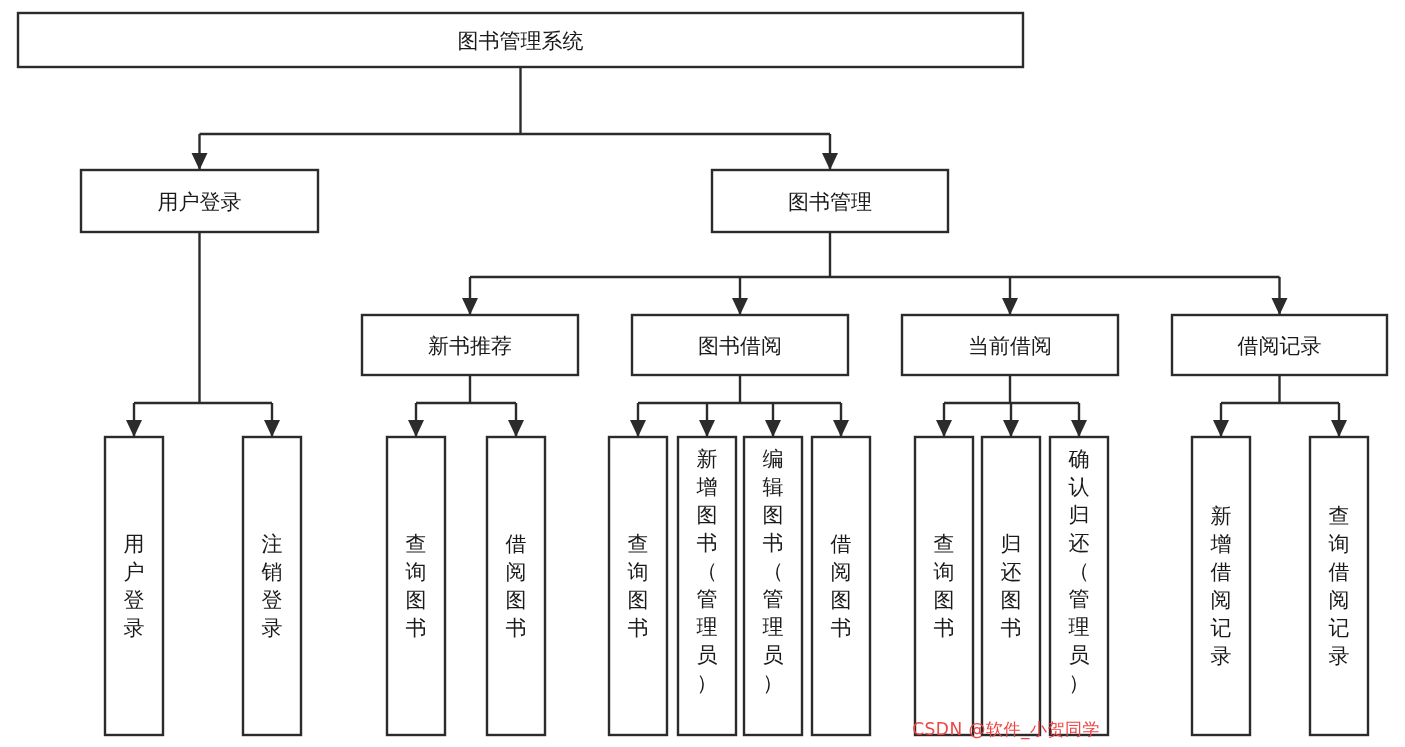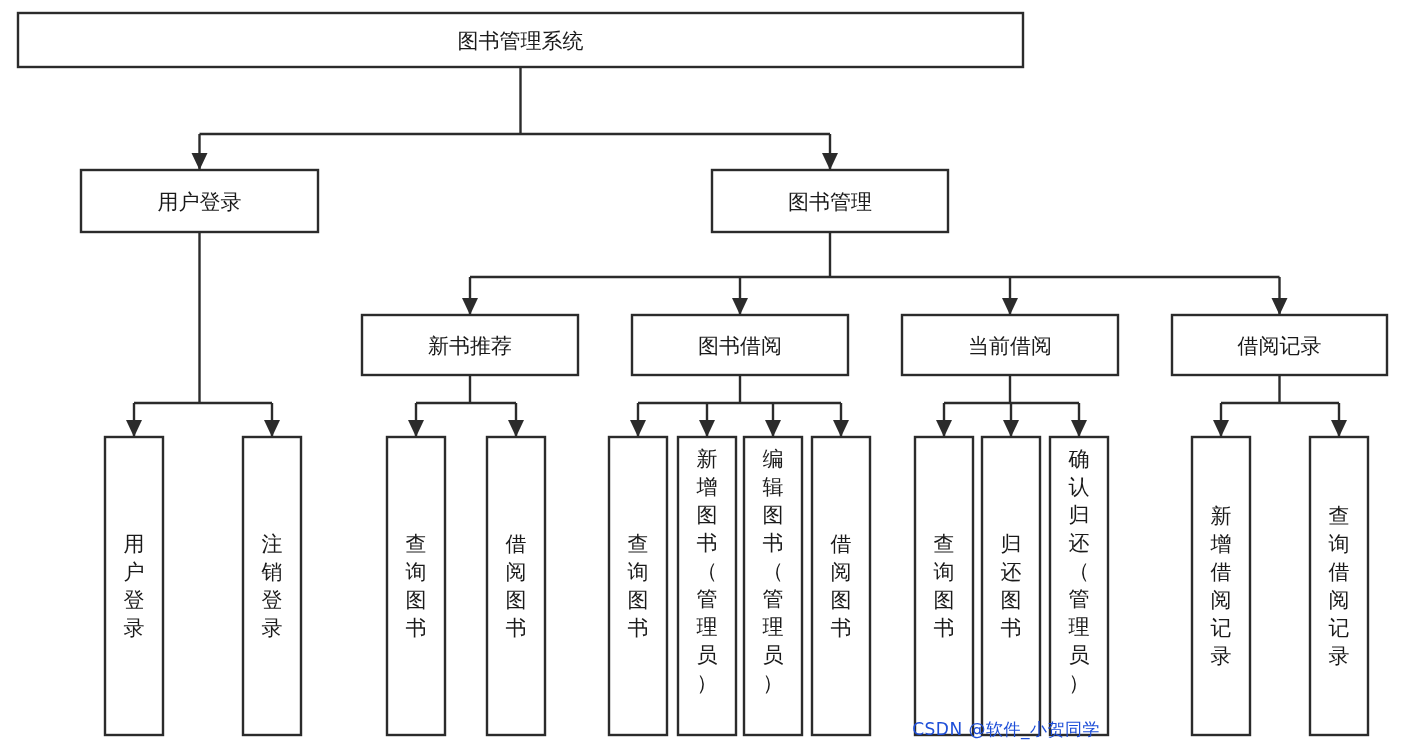--- a/index.html
+++ b/index.html
@@ -54,21 +54,21 @@
   .arrow-head {
     fill: #2b2b2b;
     stroke: none;
   }
   .watermark {
     position: absolute;
     right: 12px;
     bottom: 6px;
     font-family: "DejaVu Sans", "Liberation Sans", sans-serif;
     font-size: 17px;
-    color: #1d4ed8;
+    color: #ef4444;
     white-space: nowrap;
     letter-spacing: 0.5px;
   }
 </style>
 </head>
 <body>
 
 <div id="diagram-root">
   <svg class="diagram" viewBox="0 0 1405 747" xmlns="http://www.w3.org/2000/svg">
     <g id="connectors-layer">

